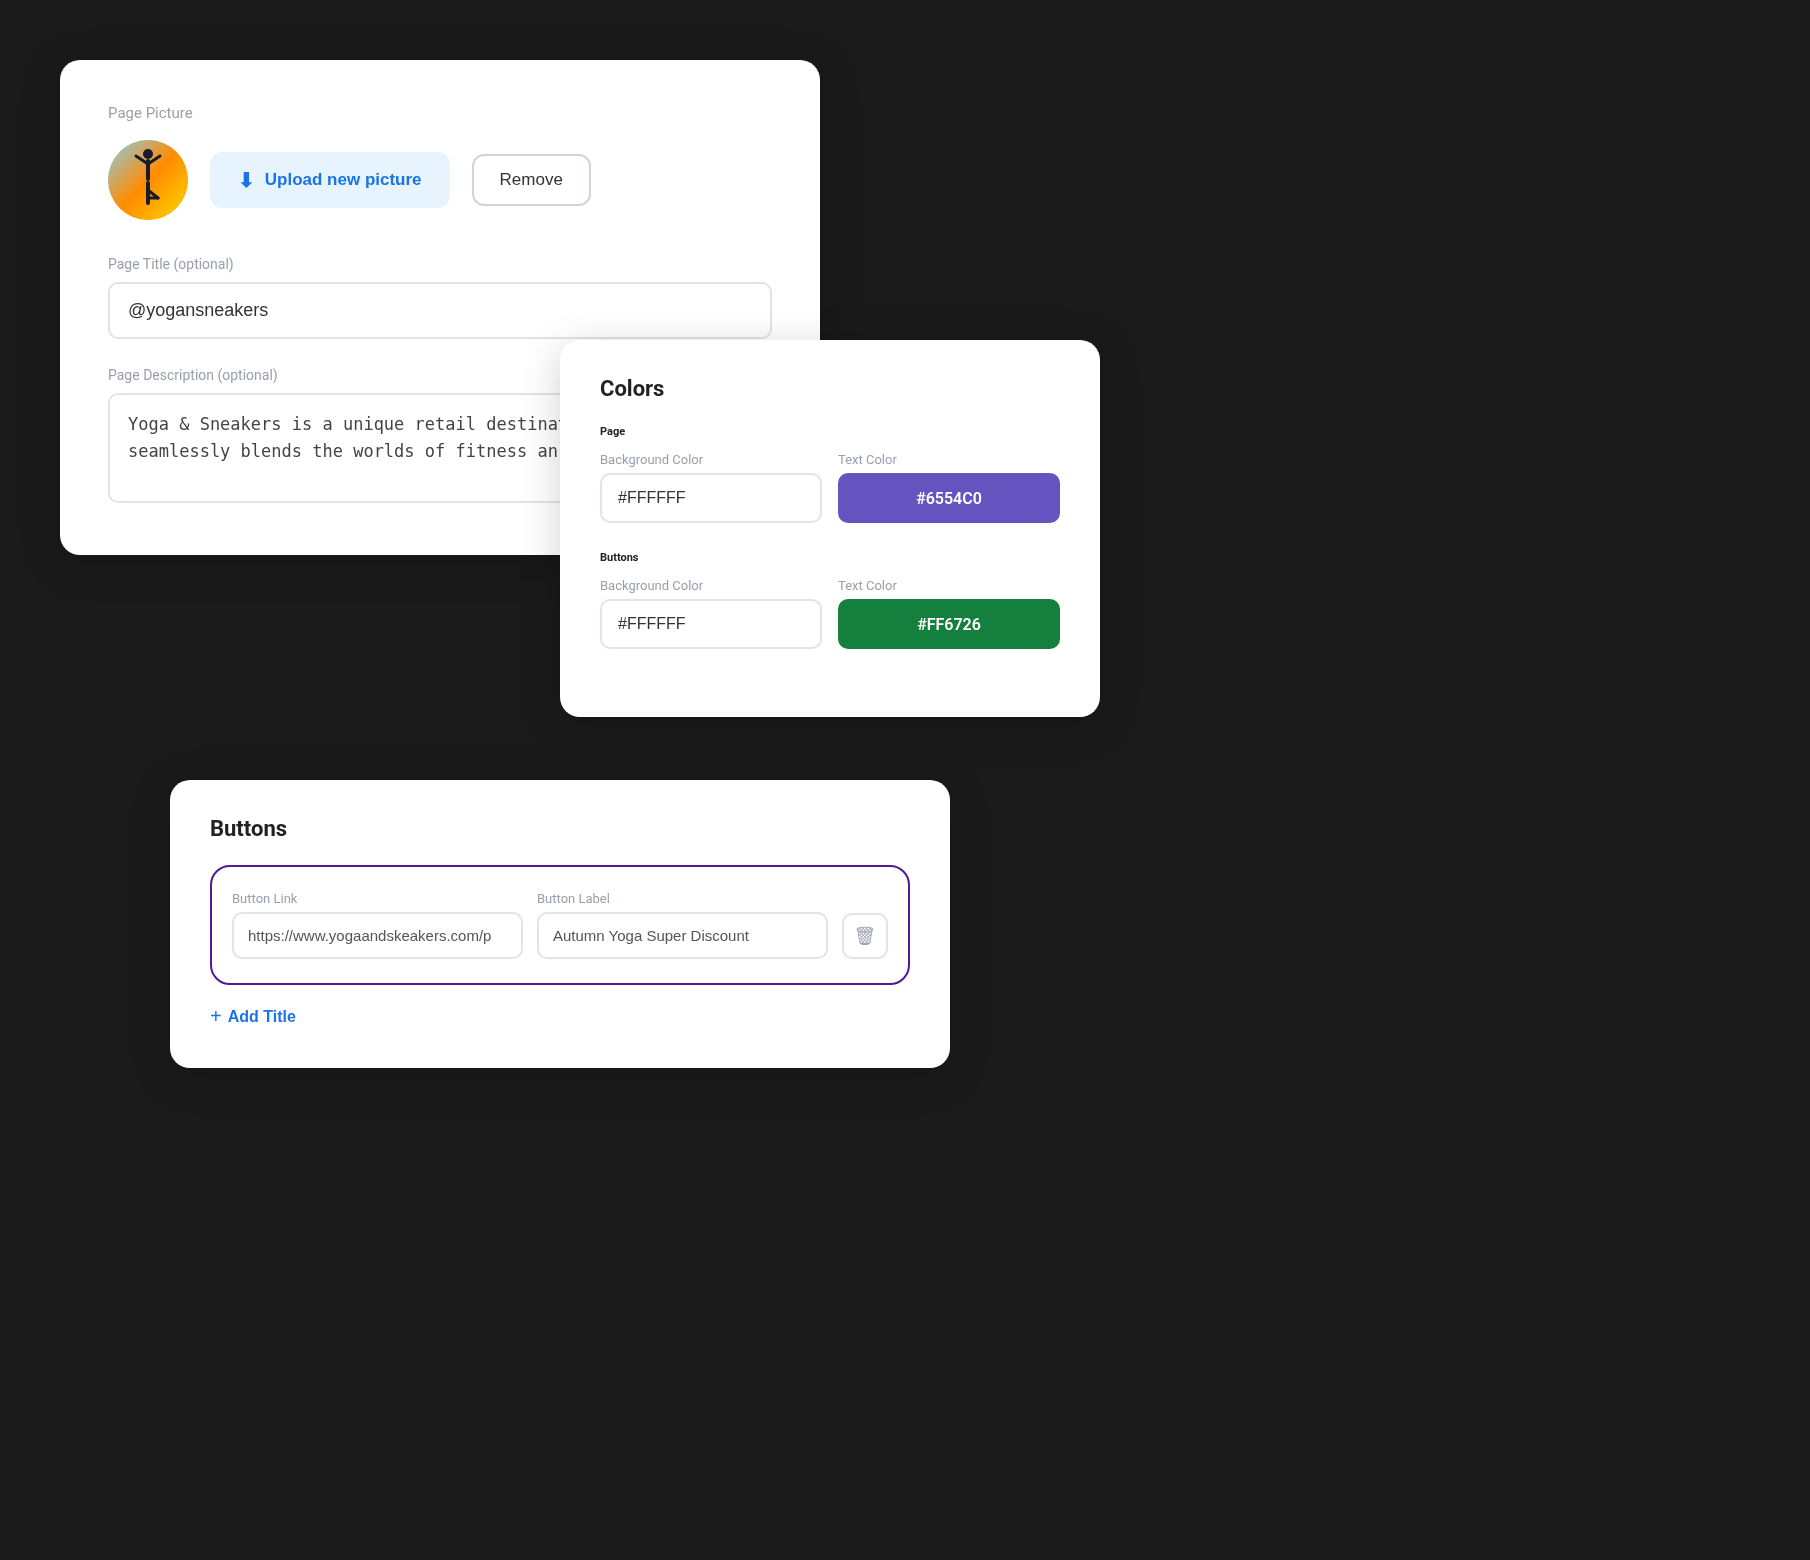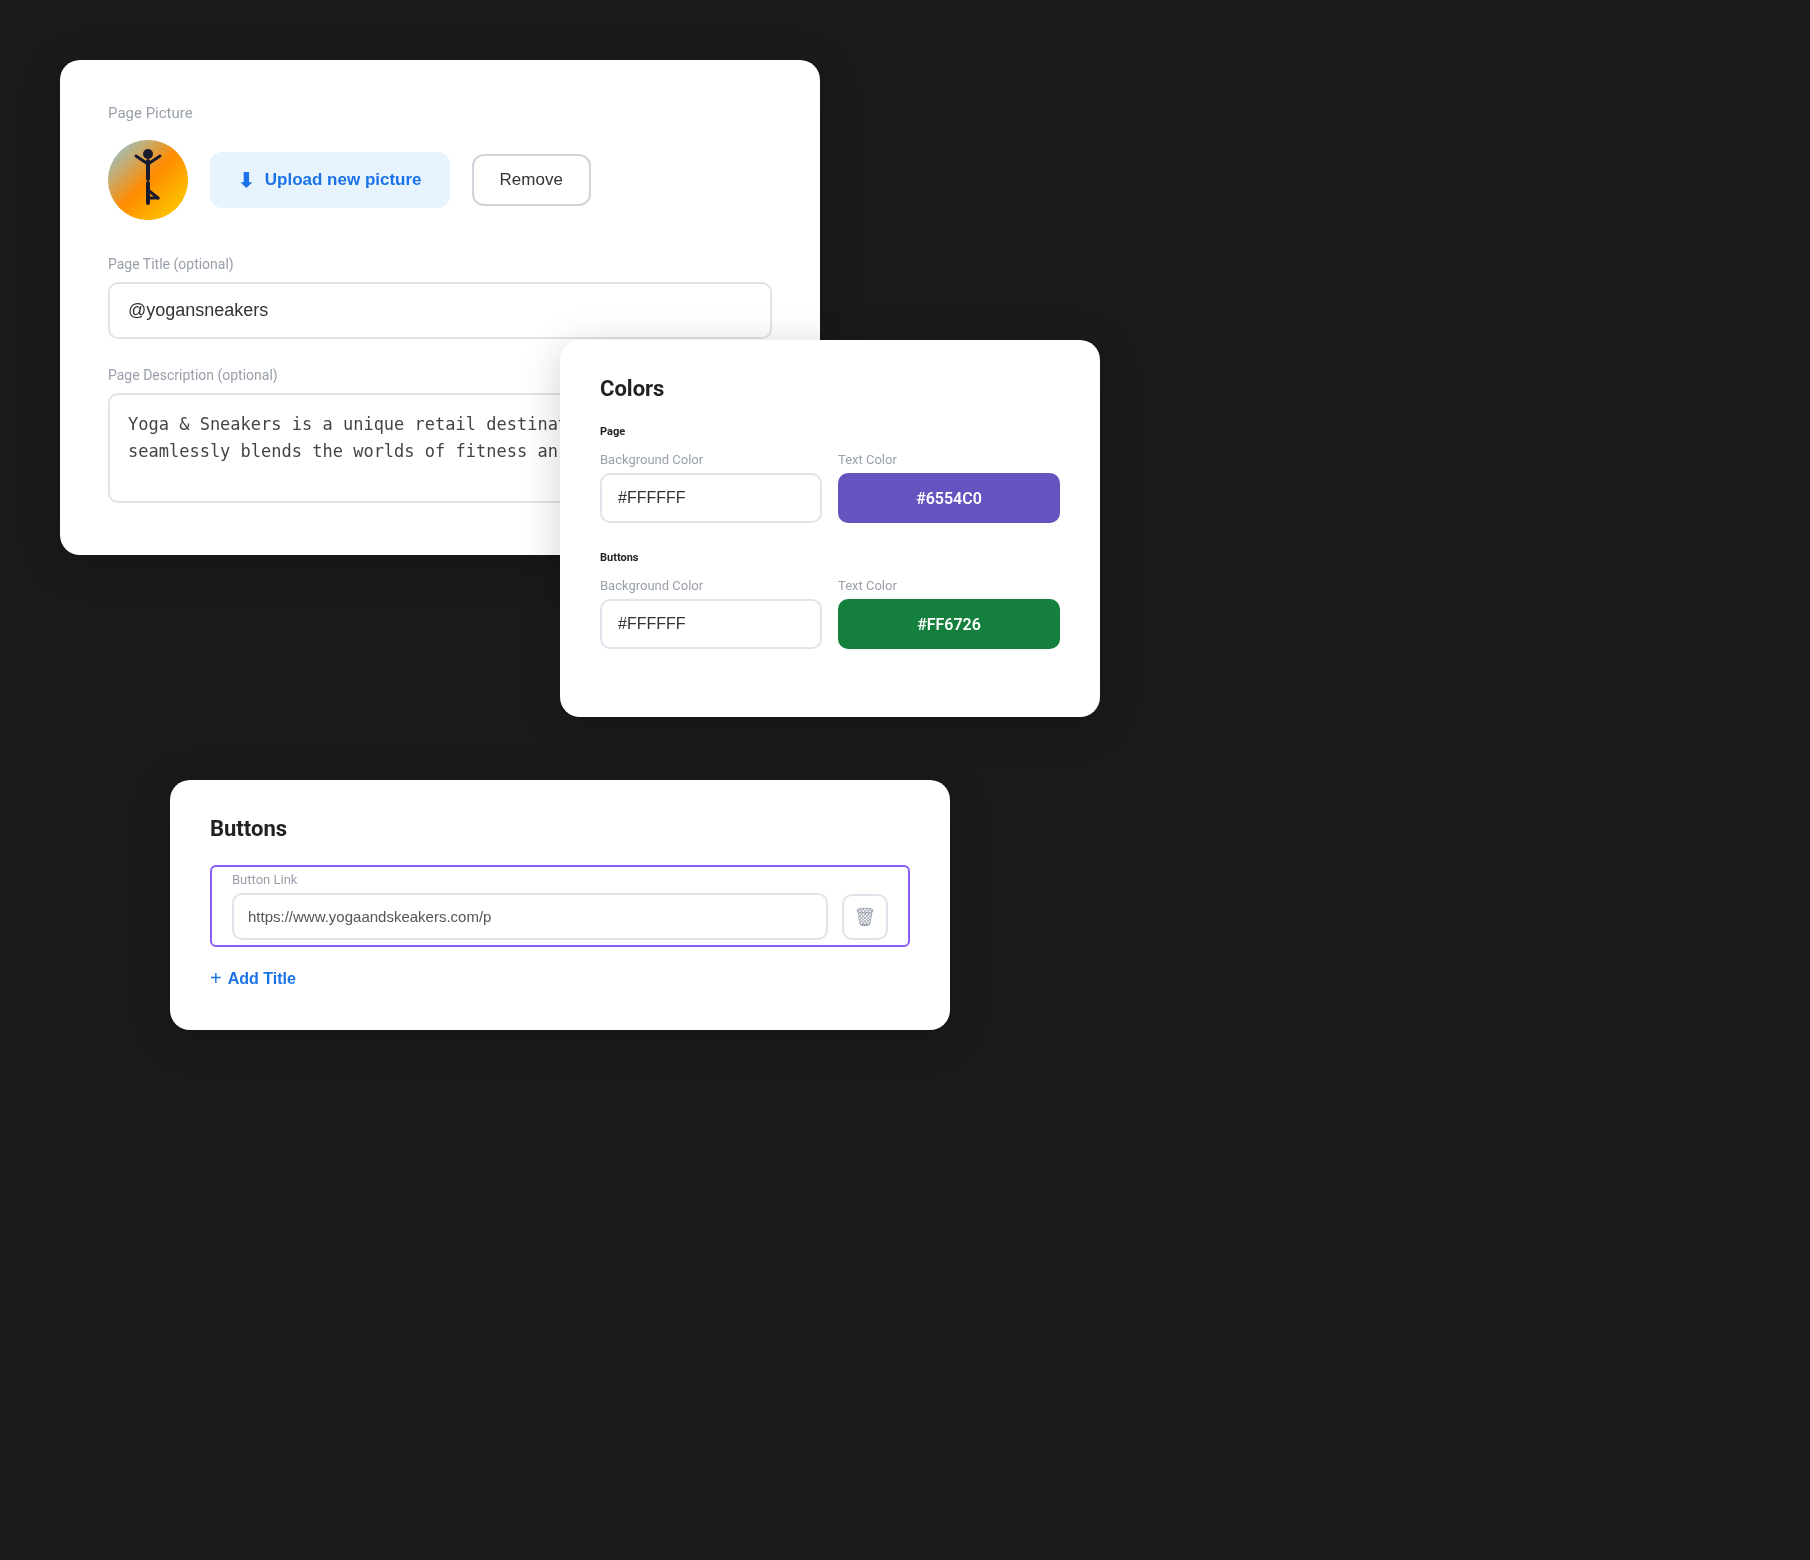--- a/index.html
+++ b/index.html
@@ -195,23 +195,23 @@
     }
 
     .buttons-title {
       font-size: 22px;
       font-weight: 700;
       color: #222;
       margin-bottom: 24px;
     }
 
     .button-row-container {
-      border: 2px solid #8b5cf6;
-      border-radius: 6px;
-      padding: 5px 20px;
+      border: 2px solid #4c1d95;
+      border-radius: 20px;
+      padding: 24px 20px;
       margin-bottom: 20px;
     }
 
     .button-fields-row {
       display: flex;
       gap: 14px;
       align-items: flex-end;
     }
 
     .button-field-wrap {
@@ -367,20 +367,24 @@
   <div class="buttons-title">Buttons</div>
 
   <div class="button-row-container">
     <div class="button-fields-row">
 
       <div class="button-field-wrap">
         <div class="button-field-label">Button Link</div>
         <input type="text" class="button-field-input" value="https://www.yogaandskeakers.com/p" style="">
       </div>
 
+      <div class="button-field-wrap">
+        <div class="button-field-label">Button Label</div>
+        <input type="text" class="button-field-input" value="Autumn Yoga Super Discount" style="">
+      </div>
 
       <button class="delete-btn">
         <span>🗑</span>
       </button>
 
     </div>
   </div>
 
   <div class="add-button-row">
     <button class="add-btn">

